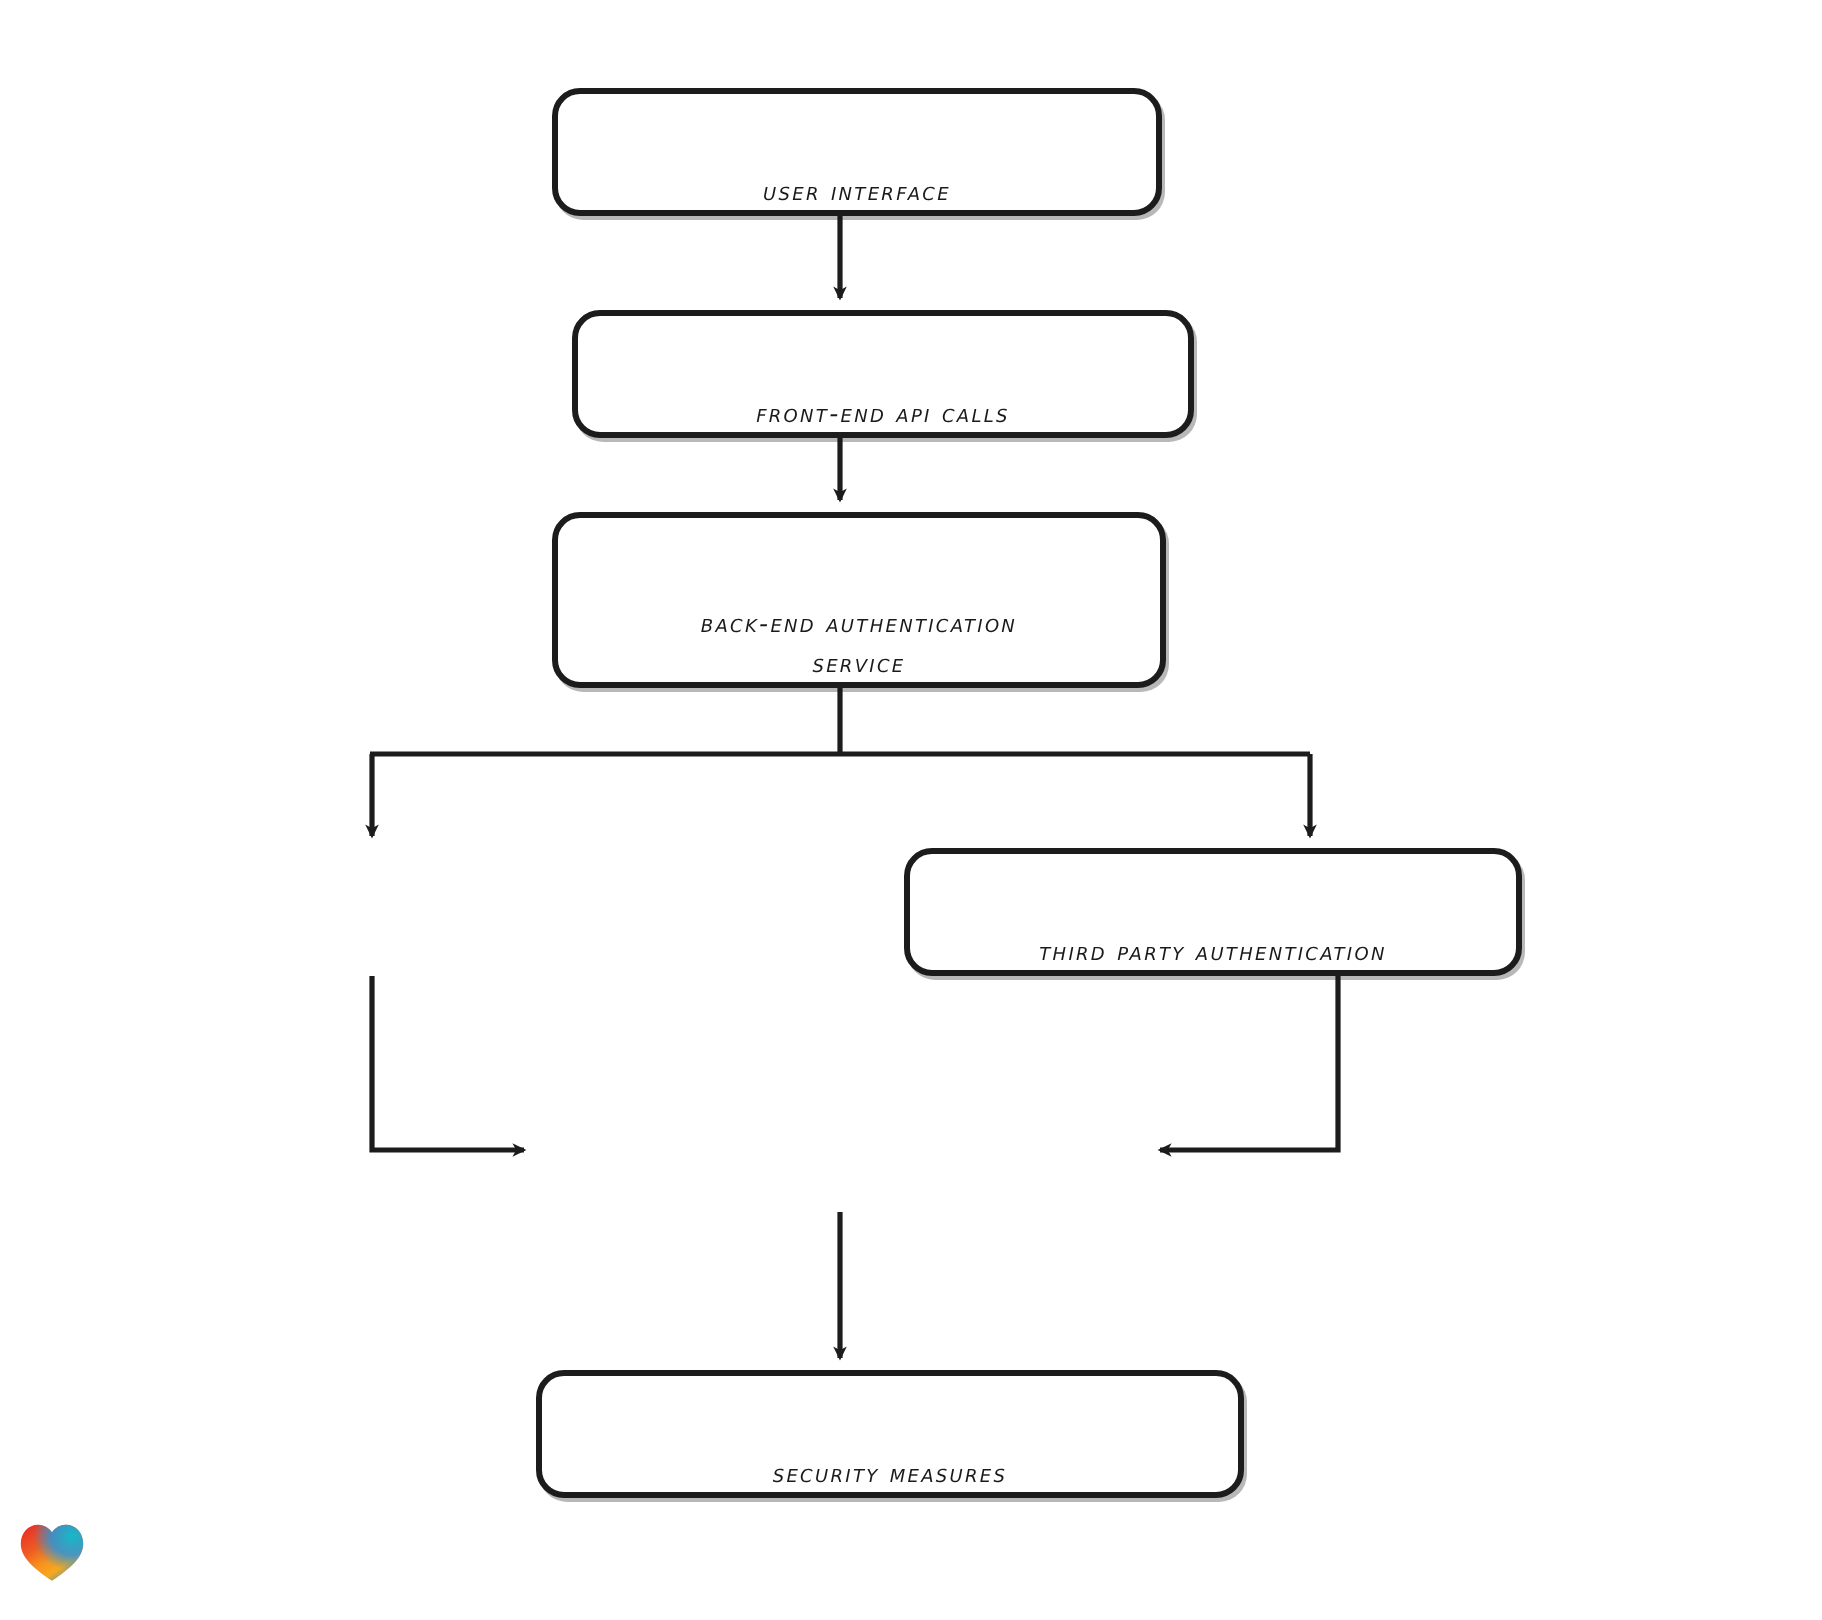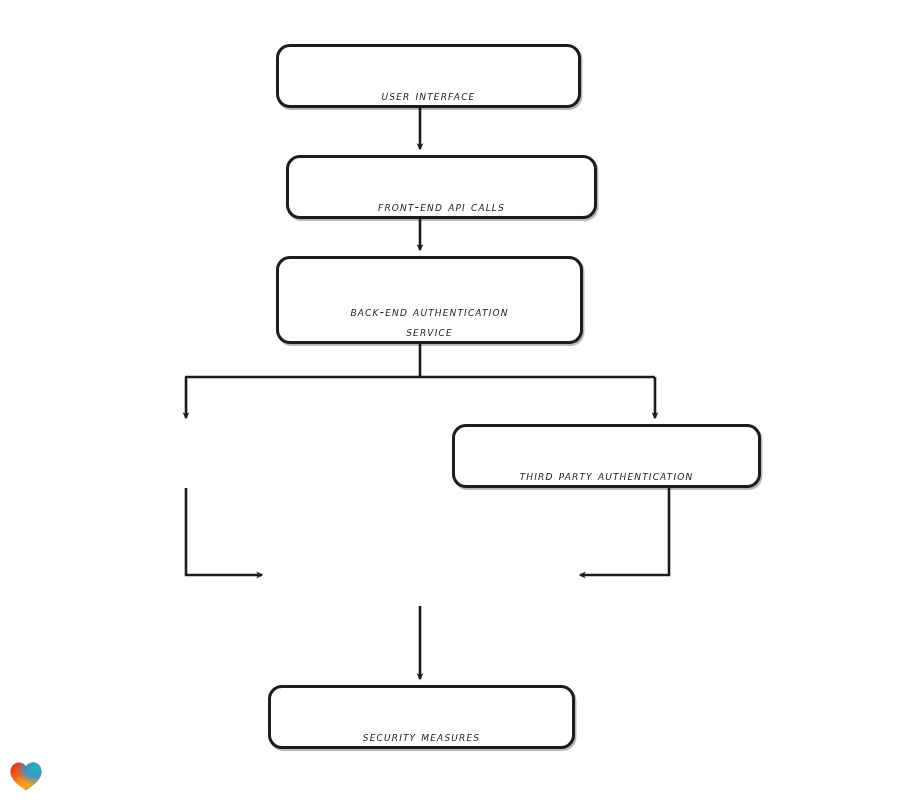--- a/index.html
+++ b/index.html
@@ -55,21 +55,21 @@
     white-space: pre-line;
     font-variant: small-caps;
   }
   
   #node-user-interface      { left: 276px; top: 44px;  width: 305px; height: 64px; }
   #node-frontend-api        { left: 286px; top: 155px; width: 311px; height: 64px; }
   #node-backend-auth        { left: 276px; top: 256px; width: 307px; height: 88px; }
   #node-database-layer      { left: 66px;  top: 424px; width: 308px; height: 64px; }
   #node-third-party-auth    { left: 452px; top: 424px; width: 309px; height: 64px; }
   #node-session-token       { left: 268px; top: 543px; width: 306px; height: 63px; }
-  #node-security-measures   { left: 268px; top: 685px; width: 307px; height: 64px; }
+  #node-security-measures   { left: 268px; top: 685px; width: 354px; height: 64px; }
 
   #heart-icon {
     position: absolute;
     left: 9px;
     top: 760px;
     width: 34px;
     height: 32px;
   }
 </style>
 </head>

